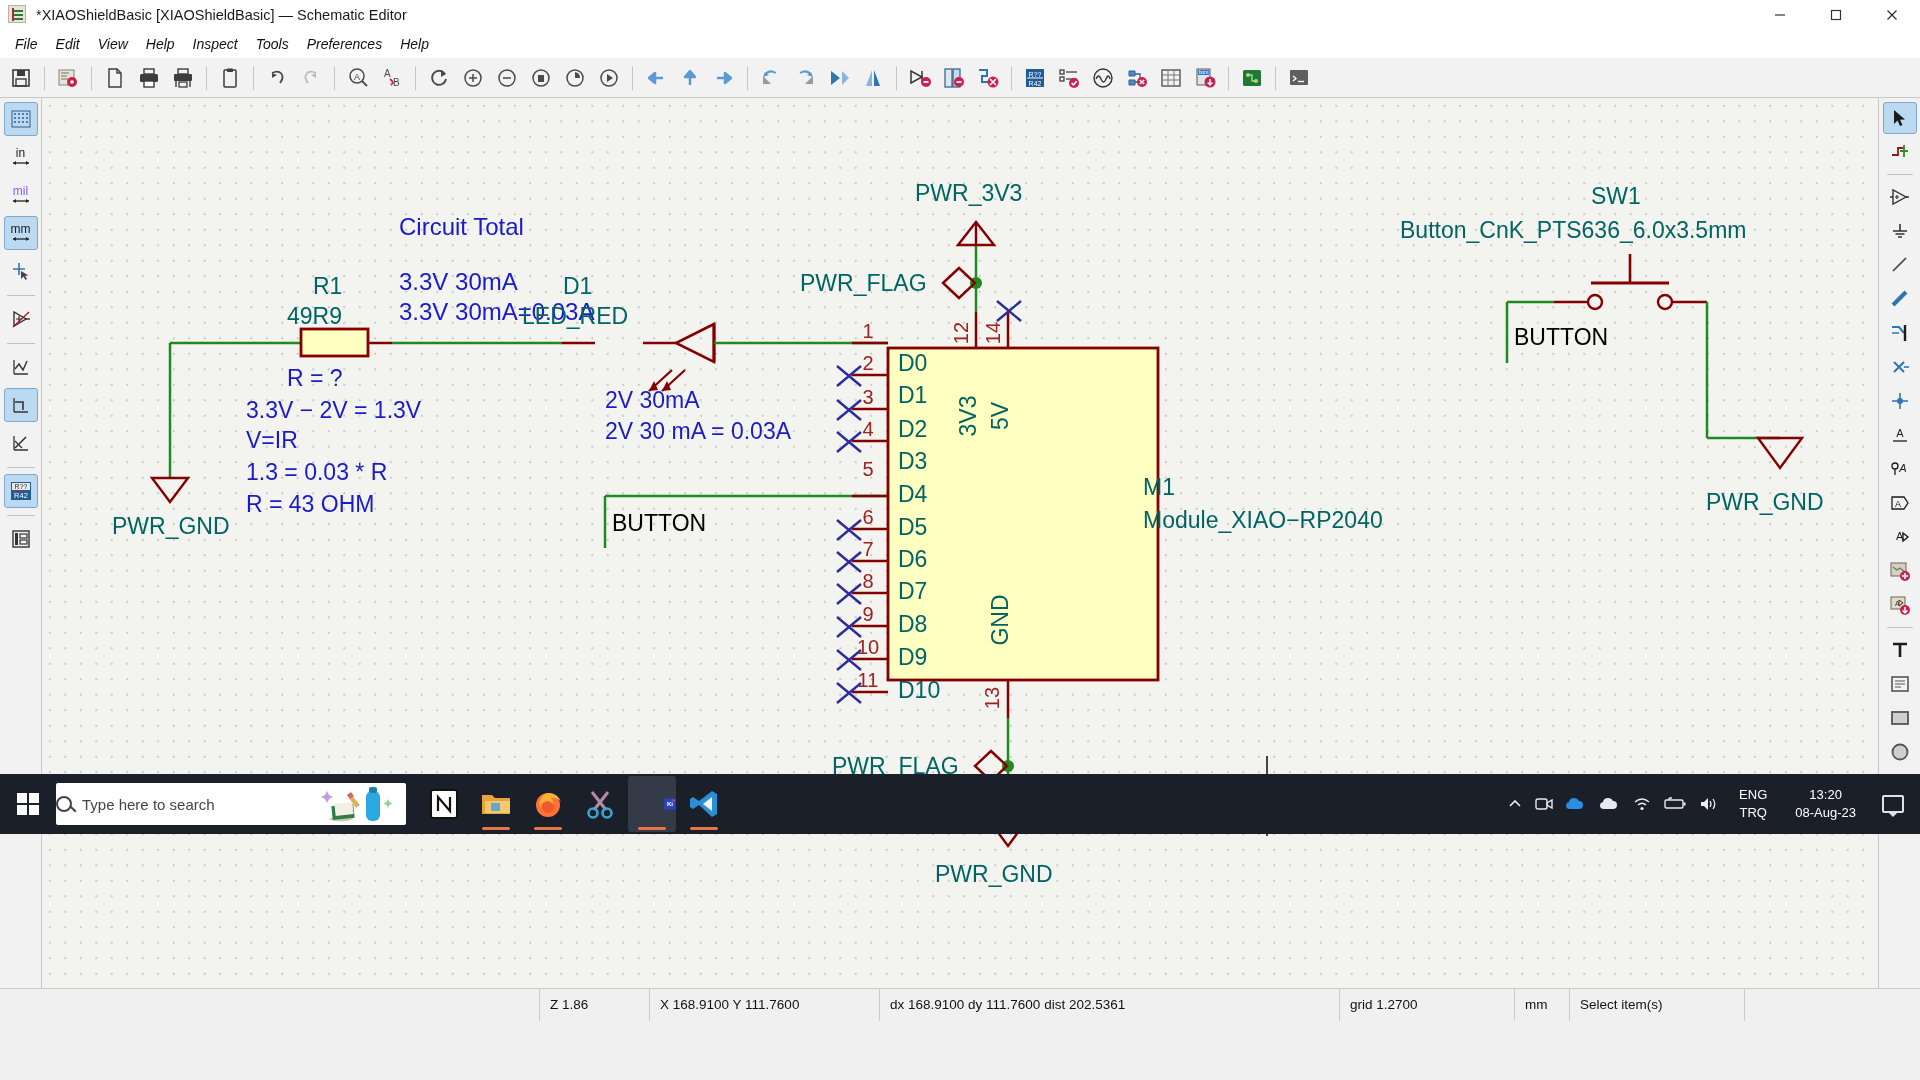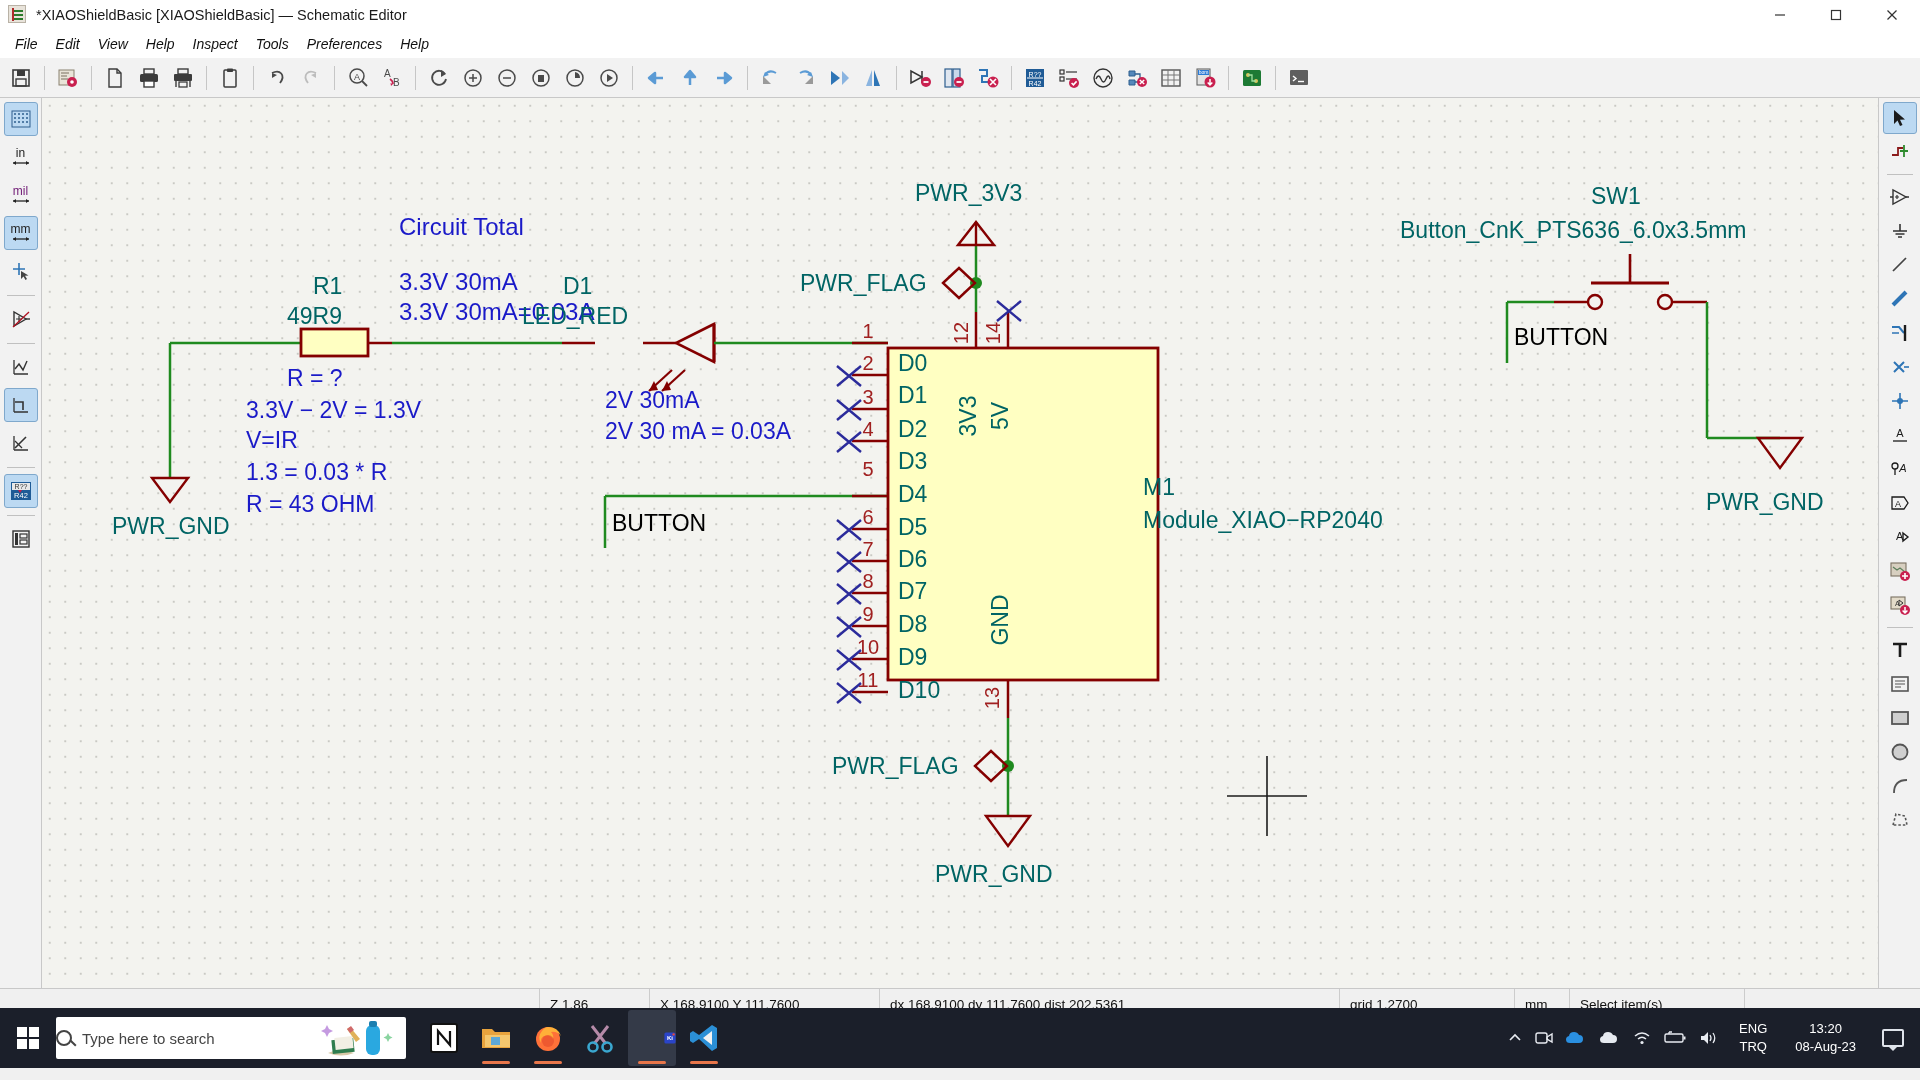--- a/index.html
+++ b/index.html
@@ -2,21 +2,21 @@
 <html><head>
 <meta charset="utf-8">
 <style>
   * { box-sizing: border-box; margin: 0; padding: 0; }
   html, body {
     width: 1920px; height: 1080px;
     overflow: hidden;
     font-family: "Liberation Sans", sans-serif;
     background: #f0f0f0;
   }
-  #app { position: relative; width: 1920px; height: 1068px; }
+  #app { position: relative; width: 1920px; height: 834px; }
 
   
   .titlebar {
     position: absolute; top: 0; left: 0; width: 1920px; height: 30px;
     background: #ffffff; display: flex; align-items: center;
   }
   .titlebar .tb-icon {
     width: 20px; height: 20px; margin-left: 8px; margin-right: 8px;
     position: relative; flex: none;
   }
@@ -506,21 +506,21 @@
         <span style="font-size:12px;color:#222">in</span>
         <svg width="22" height="8" viewBox="0 0 22 8">
             <line x1="3" y1="4" x2="19" y2="4" stroke="#222" stroke-width="1.3"></line>
             <path d="M3 4 L6 2 L6 6 Z" fill="#222"></path>
             <path d="M19 4 L16 2 L16 6 Z" fill="#222"></path>
           </svg>
       </div>
     </div>
     <div class="lt-btn">
       <div style="display:flex;flex-direction:column;align-items:center;line-height:1">
-        <span style="font-size:12px;color:#701a75">mil</span>
+        <span style="font-size:12px;color:#8b5cf6">mil</span>
         <svg width="22" height="8" viewBox="0 0 22 8">
             <line x1="3" y1="4" x2="19" y2="4" stroke="#222" stroke-width="1.3"></line>
             <path d="M3 4 L6 2 L6 6 Z" fill="#222"></path>
             <path d="M19 4 L16 2 L16 6 Z" fill="#222"></path>
           </svg>
       </div>
     </div>
     <div class="lt-btn active">
       <div style="display:flex;flex-direction:column;align-items:center;line-height:1">
         <span style="font-size:12px;color:#222">mm</span>

